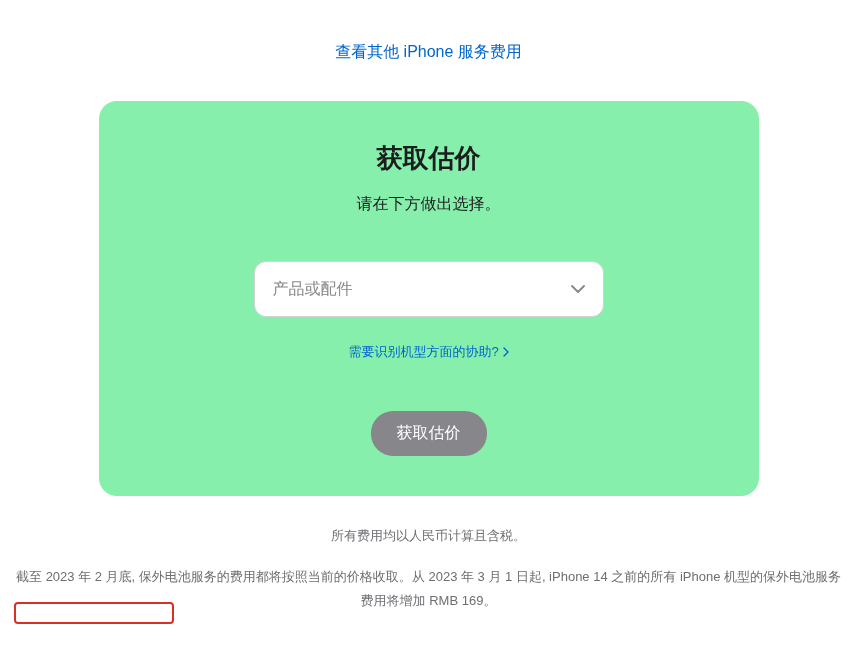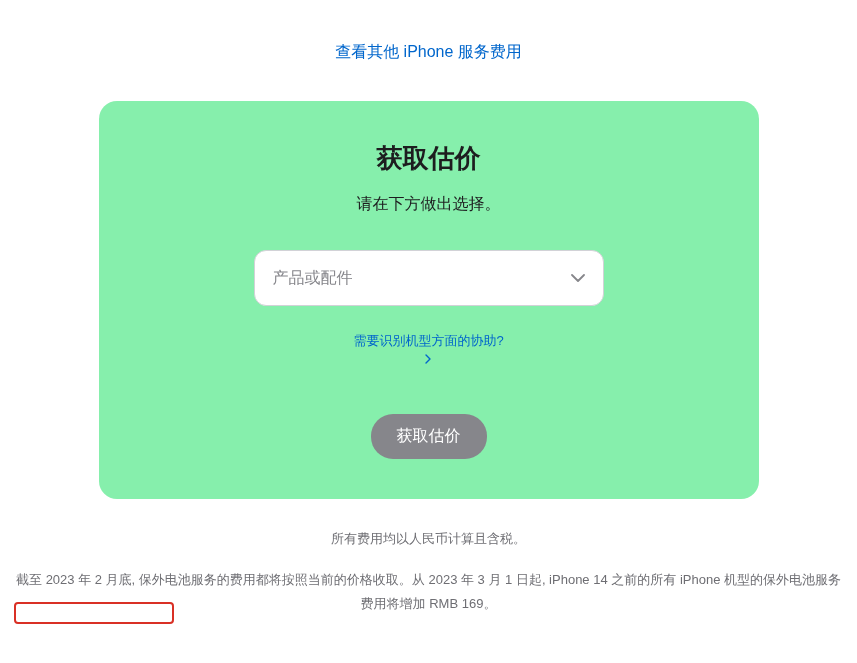--- a/index.html
+++ b/index.html
@@ -34,21 +34,21 @@
     }
     .card-title {
       font-size: 26px;
       font-weight: 600;
       color: #1d1d1f;
       margin-bottom: 18px;
     }
     .card-subtitle {
       font-size: 16px;
       color: #1d1d1f;
-      margin-bottom: 35px;
+      margin-bottom: 46px;
     }
     .select-wrap {
       position: relative;
       width: 350px;
       margin: 0 auto 20px;
     }
     .select-box {
       width: 100%;
       height: 56px;
       background: #ffffff;
@@ -75,21 +75,20 @@
     }
     .help-link {
       font-size: 13px;
       color: #06c;
       text-decoration: none;
       display: inline-flex;
       align-items: center;
       gap: 4px;
       margin-top: 6px;
       margin-bottom: 50px;
-      flex-direction: column;
     }
     .help-link svg {
       display: inline-block;
     }
     .submit-btn {
       background: #86868b;
       color: #ffffff;
       font-size: 16px;
       border: none;
       border-radius: 22px;

